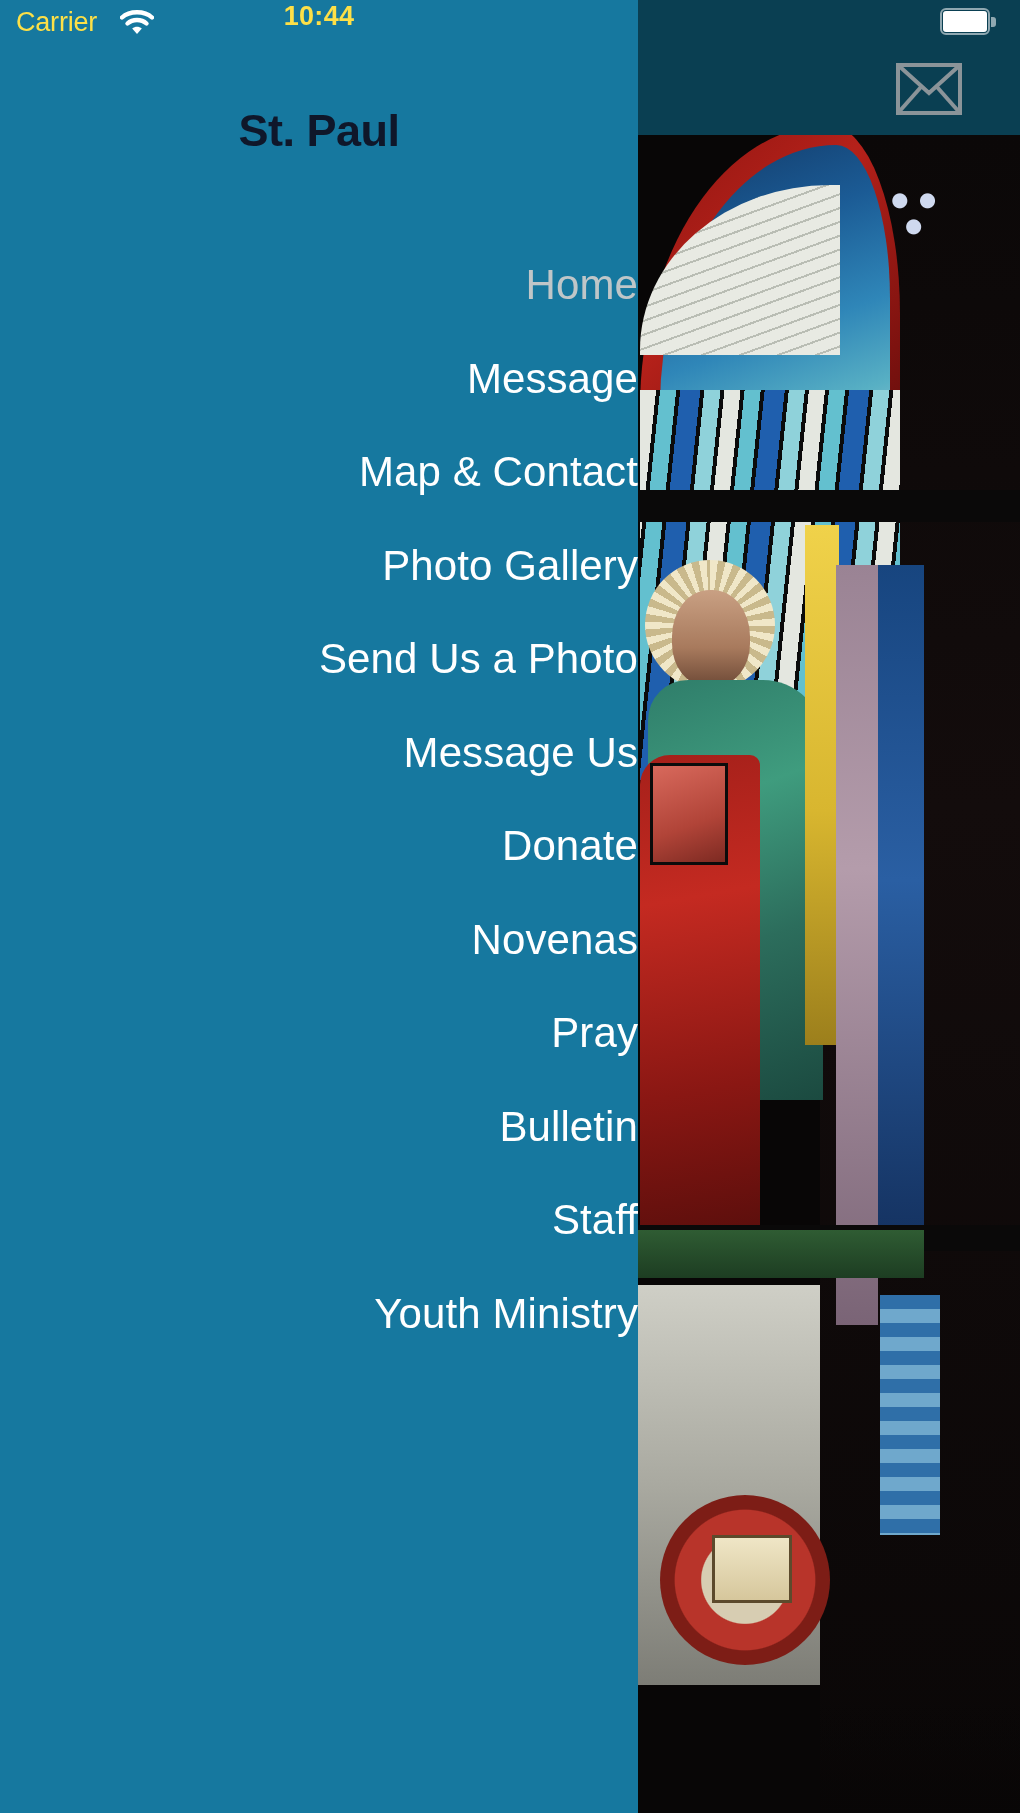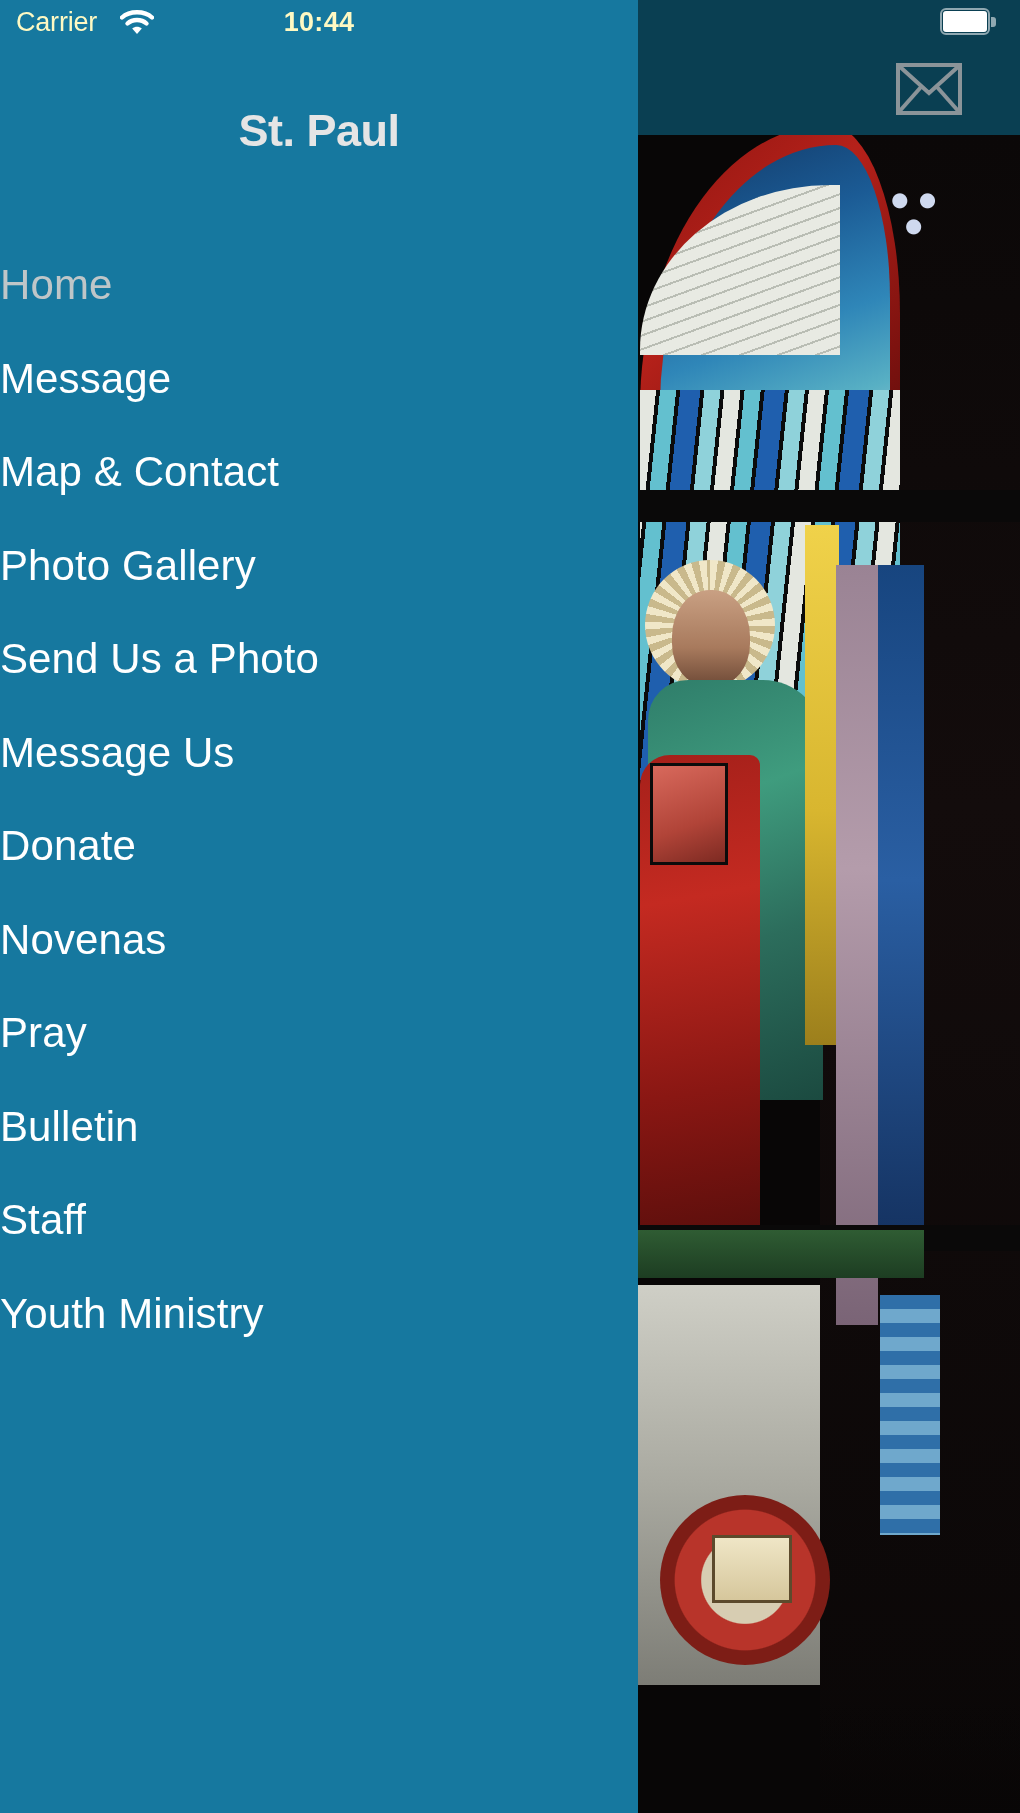--- a/index.html
+++ b/index.html
@@ -243,74 +243,74 @@
     z-index: 10;
     overflow: hidden;
   }
 
   
   .statusbar {
     position: absolute;
     left: 0; top: 0;
     width: 638px;
     height: 44px;
-    color: #fef9c3;
+    color: #fde047;
   }
   .sb-carrier {
     position: absolute;
     left: 16px;
     top: 7px;
     font-size: 27px;
     font-weight: 400;
     letter-spacing: -0.2px;
   }
   .sb-wifi {
     position: absolute;
     left: 120px;
     top: 9px;
     width: 34px;
     height: 26px;
   }
   .sb-wifi svg { display: block; width: 100%; height: 100%; }
   .sb-time {
     position: absolute;
     left: 0; right: 0;
-    top: 7px;
+    top: 1px;
     text-align: center;
     font-size: 27px;
     font-weight: 700;
     letter-spacing: 0.3px;
   }
 
   
   .drawer-title {
     position: absolute;
     left: 0;
     top: 105px;
     width: 638px;
     text-align: center;
-    color: #e5e5e5;
+    color: #0f172a;
     font-size: 45px;
     font-weight: 700;
     letter-spacing: -0.5px;
   }
 
   
   .menu {
     position: absolute;
     left: 0;
     top: 238px;
     width: 638px;
   }
   .menu-item {
     display: block;
     width: 638px;
     height: 93.5px;
     line-height: 93.5px;
-    text-align: left;
+    text-align: right;
     color: #ffffff;
     font-size: 42px;
     font-weight: 300;
     letter-spacing: 0.1px;
     white-space: nowrap;
     cursor: pointer;
     user-select: none;
   }
   .menu-item.is-active {
     color: #bfc6c8;

